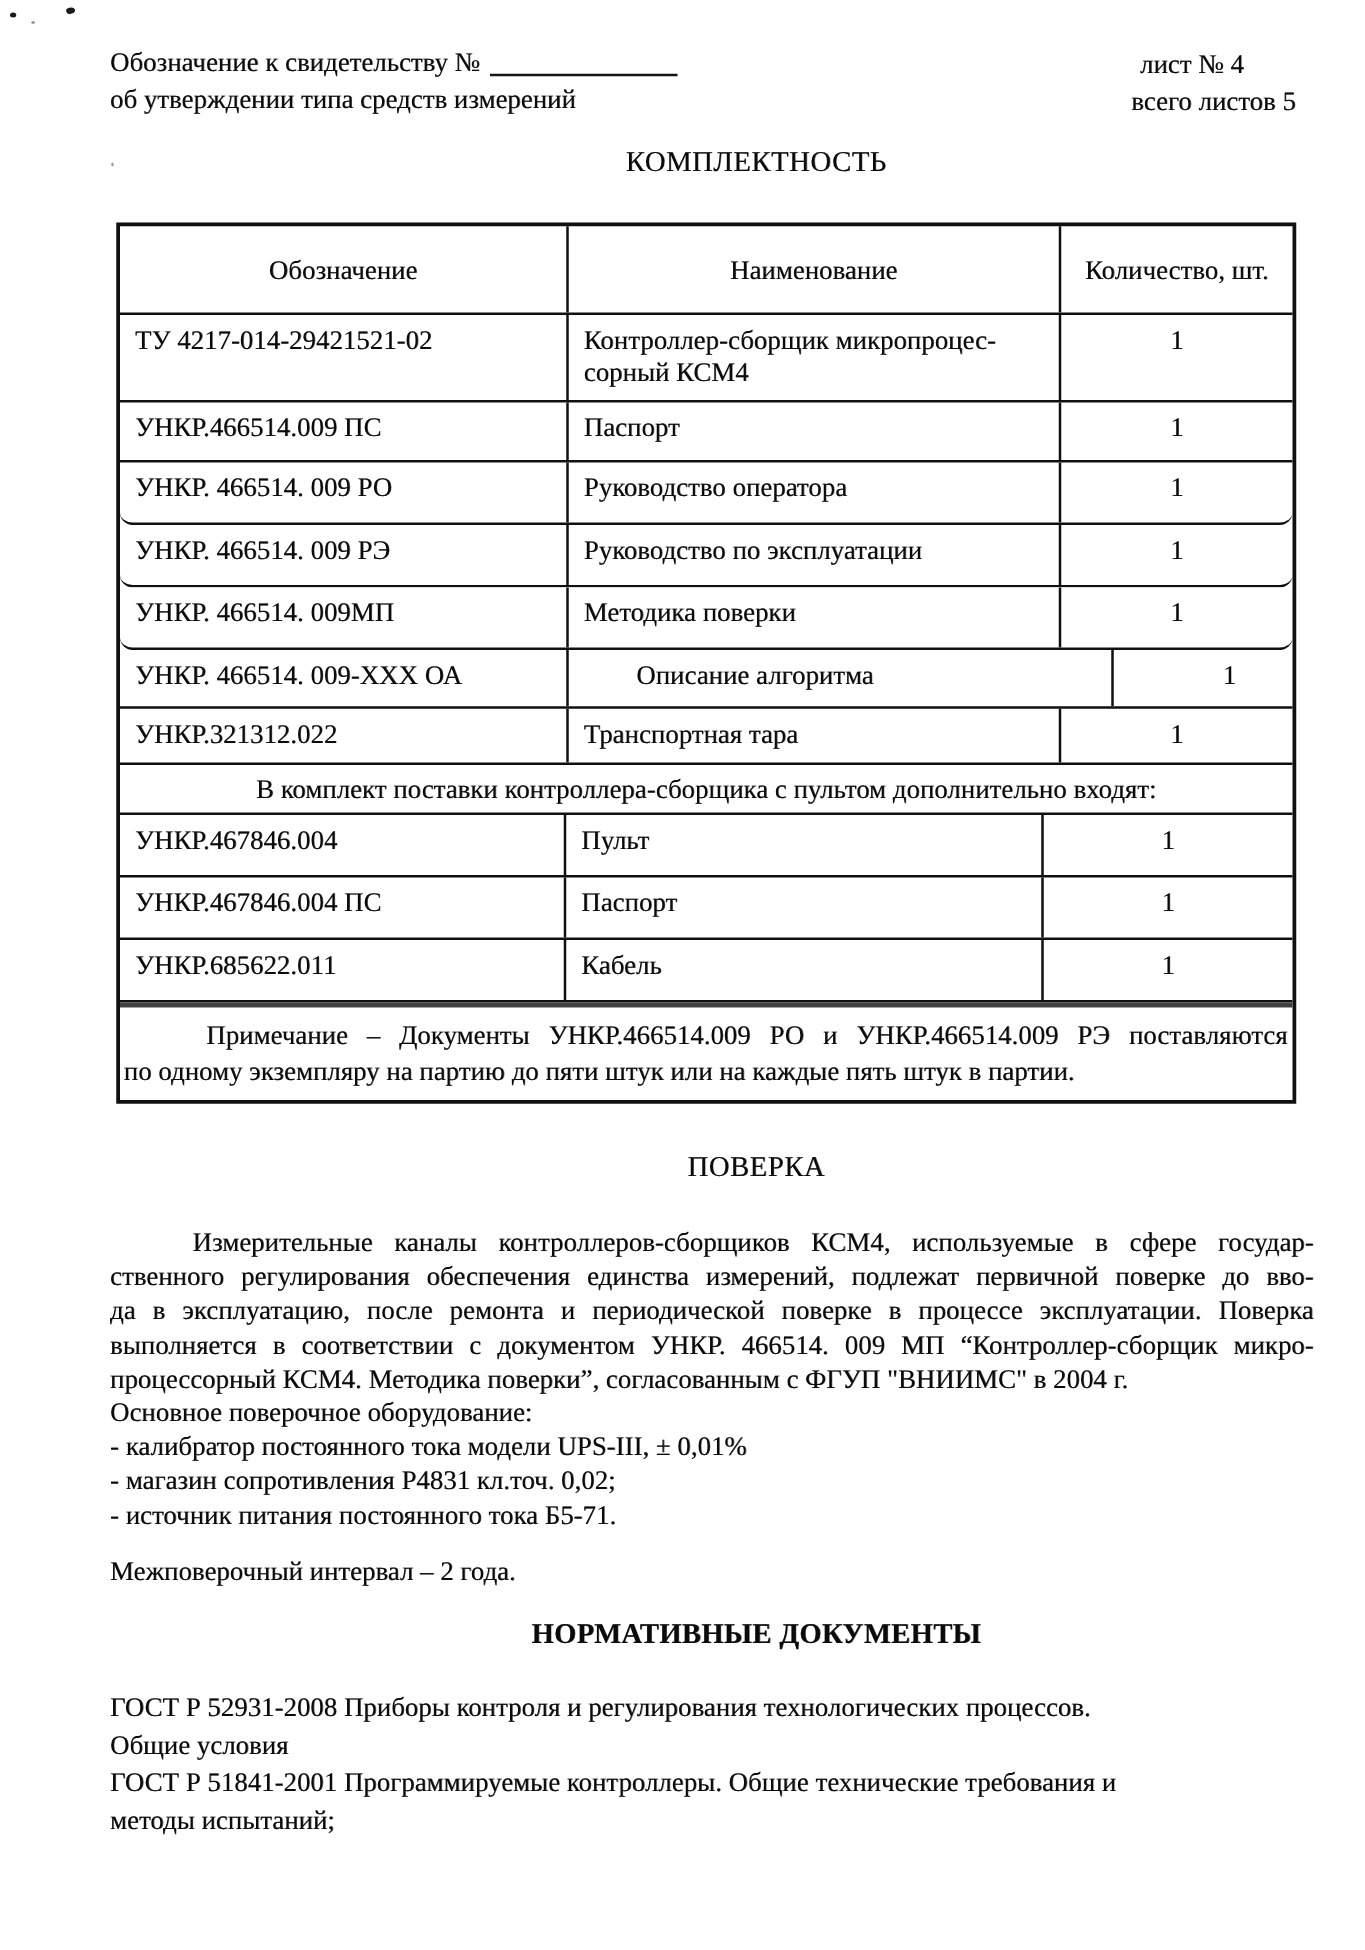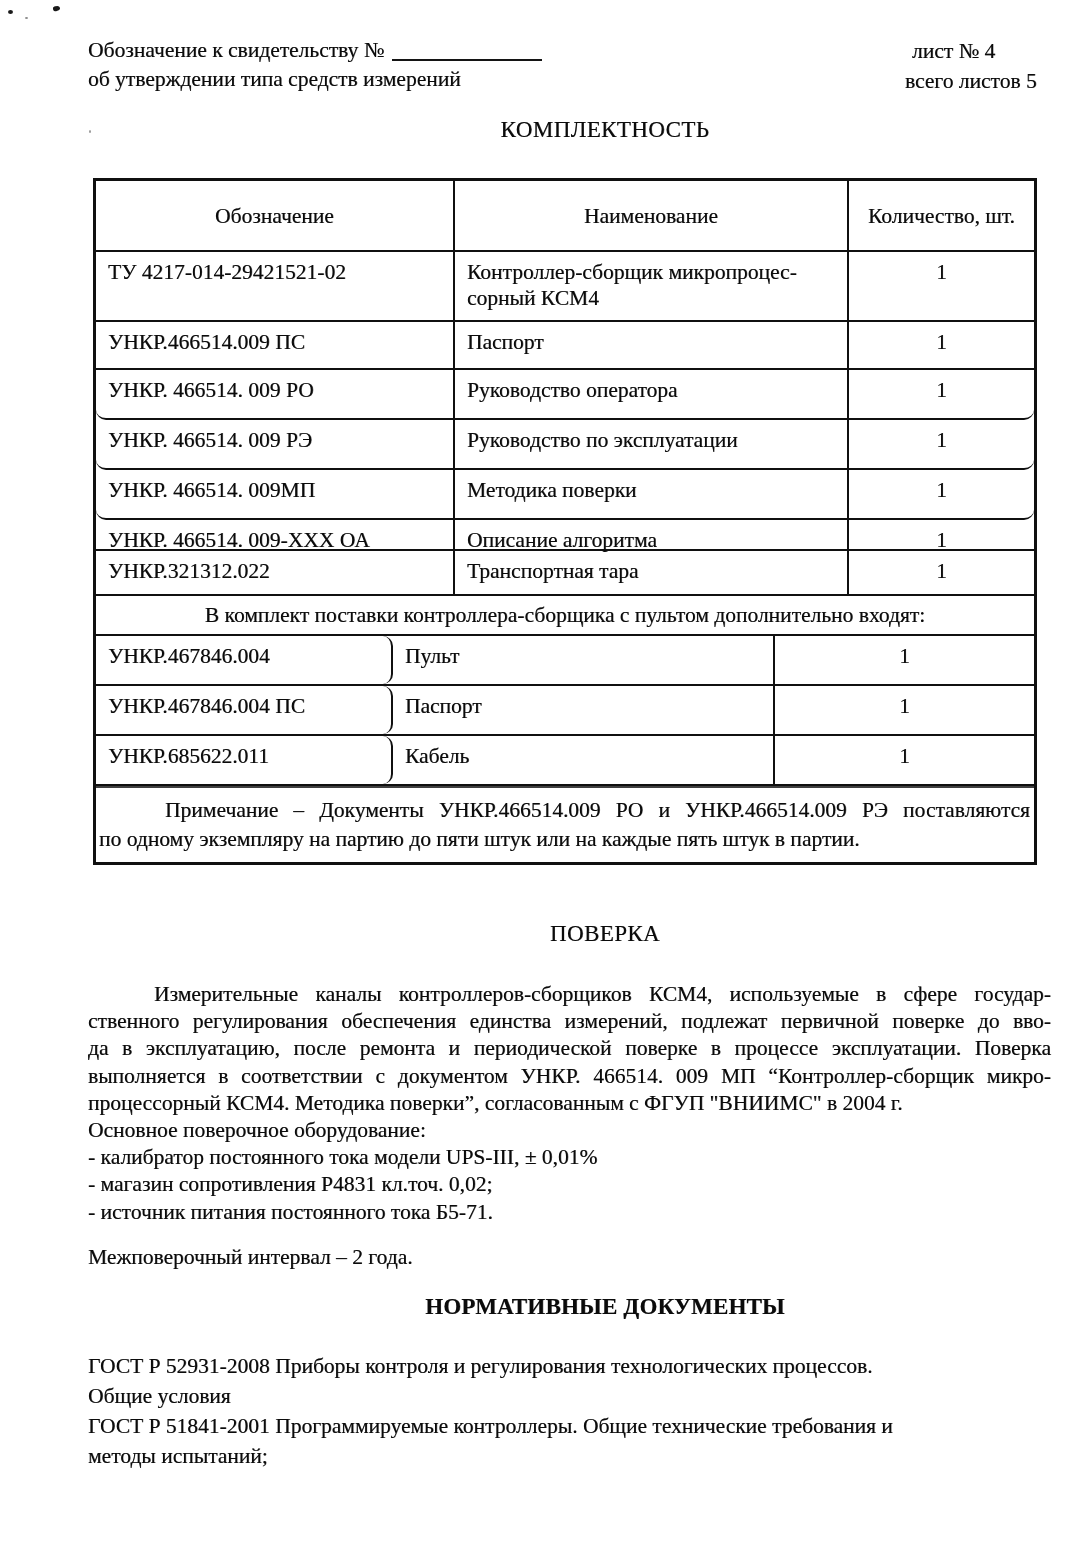--- a/index.html
+++ b/index.html
@@ -43,36 +43,36 @@
     position: absolute; left: 93px; top: 178px; width: 944px;
     border: 3px solid #101010;
     font-size: 21.5px;
   }
   .trow { display: flex; border-bottom: 2.4px solid #101010; }
   .trow:last-child { border-bottom: none; }
   .cell { padding: 7px 10px 4px 12px; line-height: 26px; }
   .c1 { width: 359px; border-right: 2.4px solid #101010; }
   .c2 { width: 394px; border-right: 2.4px solid #101010; }
   .c3 { flex: 1; text-align: center; padding: 7px 4px 0 4px; }
-  .c1b { width: 297px; border-right: 2.4px solid #101010; border-radius: 10px; }
+  .c1b { width: 357px; border-right: 2.4px solid #101010; }
   .c2b { width: 382px; border-right: 2.4px solid #101010; }
   .hdr-row .cell { display: flex; align-items: center; justify-content: center; text-align: center; padding: 0 6px; }
   .h-hdr { height: 71px; }
   .h-r0 { height: 70px; }
   .h-r1 { height: 48px; }
   .h-r2, .h-r3, .h-r4 { height: 50px; border-radius: 10px; }
-  .h-r5 { height: 31px; }
+  .h-r5 { height: 47px; gap: 42px; }
   .h-r6 { height: 45px; }
   .h-merged { height: 40px; }
   .h-x { height: 50px; }
   .prewrap { white-space: pre-line; }
   .merged-cell {
     width: 100%; text-align: center; padding-top: 5px; line-height: 28px;
   }
-  .note-row { border-top: 2px solid #404040; }
+  .note-row { border-top: 4px solid #404040; }
   .note-cell { width: 100%; padding: 8px 4px 8px 3px; line-height: 29px; }
   .jline { text-align: justify; text-align-last: justify; }
   .note-indent { text-indent: 66px; }
   .plain-last { text-align: left; text-align-last: left; }
 
   
   .para {
     position: absolute; left: 88px; top: 981px; width: 963px;
     font-size: 21.5px; line-height: 27.2px;
   }

